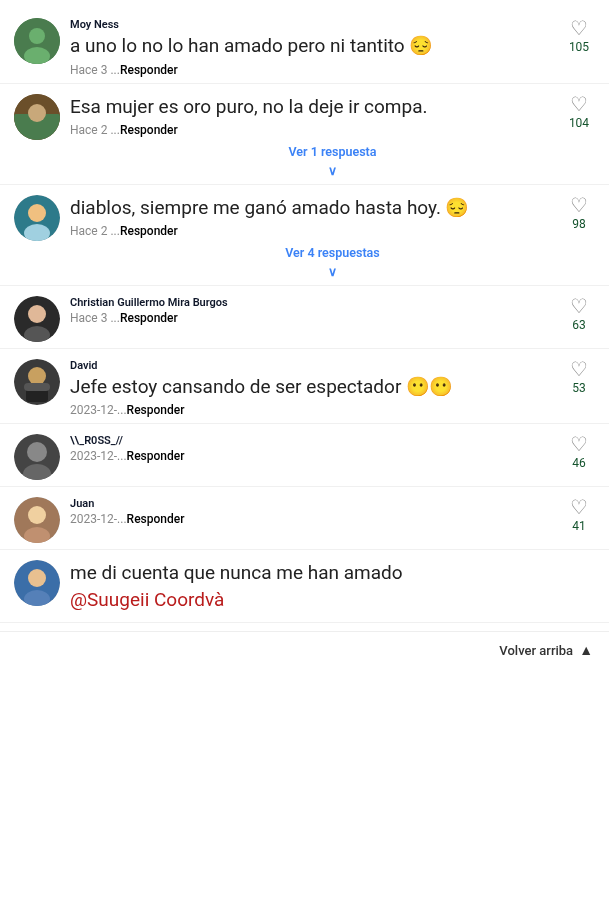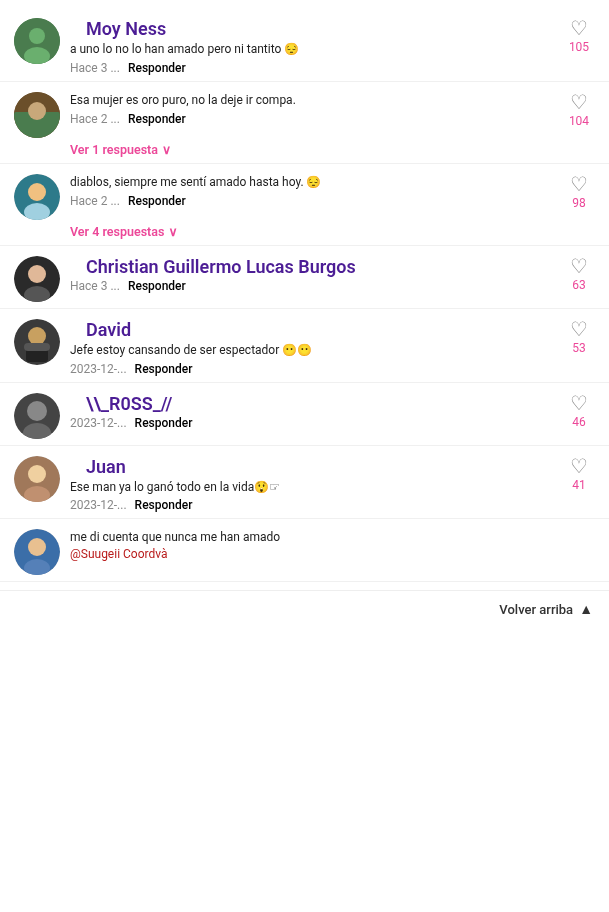--- a/index.html
+++ b/index.html
@@ -32,72 +32,71 @@
       align-items: center;
       justify-content: center;
       font-size: 18px;
     }
     .comment-body {
       flex: 1;
       min-width: 0;
     }
     .comment-username {
       font-weight: 600;
-      font-size: 18px;
-      color: #4c1d95;
+      font-size: 11px;
+      color: #0f172a;
       margin-bottom: 2px;
-      margin-left: 16px;
     }
     .comment-text {
-      font-size: 12px;
+      font-size: 19px;
       color: #222;
       line-height: 1.4;
       margin-bottom: 3px;
     }
     .comment-meta {
       font-size: 12px;
       color: #888;
       display: flex;
       align-items: center;
-      gap: 8px;
     }
     .comment-meta a {
       color: #000000;
       text-decoration: none;
       font-weight: 500;
     }
     .view-replies {
       font-size: 12.5px;
-      color: #ec4899;
+      color: #3b82f6;
       margin-top: 4px;
       display: flex;
       align-items: center;
       gap: 4px;
       cursor: pointer;
+      flex-direction: column;
     }
     .view-replies span {
       font-weight: 600;
     }
     .like-section {
       display: flex;
       flex-direction: column;
       align-items: center;
       margin-left: 10px;
       flex-shrink: 0;
       min-width: 32px;
     }
     .heart-icon {
       font-size: 20px;
       color: #888;
       line-height: 1;
       margin-bottom: 2px;
     }
     .like-count {
       font-size: 12px;
-      color: #ec4899;
+      color: #14532d;
       text-align: center;
     }
     .bottom-bar {
       display: flex;
       justify-content: flex-end;
       align-items: center;
       padding: 10px 16px;
       border-top: 1px solid #eee;
       background: #fff;
       text-align: right;
@@ -180,21 +179,21 @@
 
   <div class="comment-item" style="flex-wrap:wrap;">
     <div class="avatar" style="overflow:hidden;">
       <svg width="46" height="46" viewBox="0 0 46 46">
         <circle cx="23" cy="23" r="23" fill="#2d7a8a"></circle>
         <circle cx="23" cy="18" r="9" fill="#f0c080"></circle>
         <ellipse cx="23" cy="38" rx="13" ry="9" fill="#a0d0e0"></ellipse>
       </svg>
     </div>
     <div class="comment-body">
-      <div class="comment-text">diablos, siempre me sentí amado hasta hoy. 😔</div>
+      <div class="comment-text">diablos, siempre me ganó amado hasta hoy. 😔</div>
       <div class="comment-meta">
         <span>Hace 2 ...</span>
         <a href="#">Responder</a>
       </div>
     </div>
     <div class="like-section">
       <span class="heart-icon">♡</span>
       <span class="like-count">98</span>
     </div>
     <div style="width:100%; padding-left:56px;">
@@ -207,21 +206,21 @@
 
   <div class="comment-item">
     <div class="avatar" style="overflow:hidden;">
       <svg width="46" height="46" viewBox="0 0 46 46">
         <circle cx="23" cy="23" r="23" fill="#2a2a2a"></circle>
         <circle cx="23" cy="18" r="9" fill="#e0b898"></circle>
         <ellipse cx="23" cy="39" rx="13" ry="9" fill="#555"></ellipse>
       </svg>
     </div>
     <div class="comment-body">
-      <div class="comment-username">Christian Guillermo Lucas Burgos</div>
+      <div class="comment-username">Christian Guillermo Mira Burgos</div>
       <div class="comment-meta">
         <span>Hace 3 ...</span>
         <a href="#">Responder</a>
       </div>
     </div>
     <div class="like-section">
       <span class="heart-icon">♡</span>
       <span class="like-count">63</span>
     </div>
   </div>
@@ -273,21 +272,20 @@
   <div class="comment-item">
     <div class="avatar" style="overflow:hidden;">
       <svg width="46" height="46" viewBox="0 0 46 46">
         <circle cx="23" cy="23" r="23" fill="#a0785a"></circle>
         <circle cx="23" cy="18" r="9" fill="#f0d0a0"></circle>
         <ellipse cx="23" cy="39" rx="13" ry="9" fill="#c09070"></ellipse>
       </svg>
     </div>
     <div class="comment-body">
       <div class="comment-username">Juan</div>
-      <div class="comment-text">Ese man ya lo ganó todo en la vida😲☞</div>
       <div class="comment-meta">
         <span>2023-12-...</span>
         <a href="#">Responder</a>
       </div>
     </div>
     <div class="like-section">
       <span class="heart-icon">♡</span>
       <span class="like-count">41</span>
     </div>
   </div>

